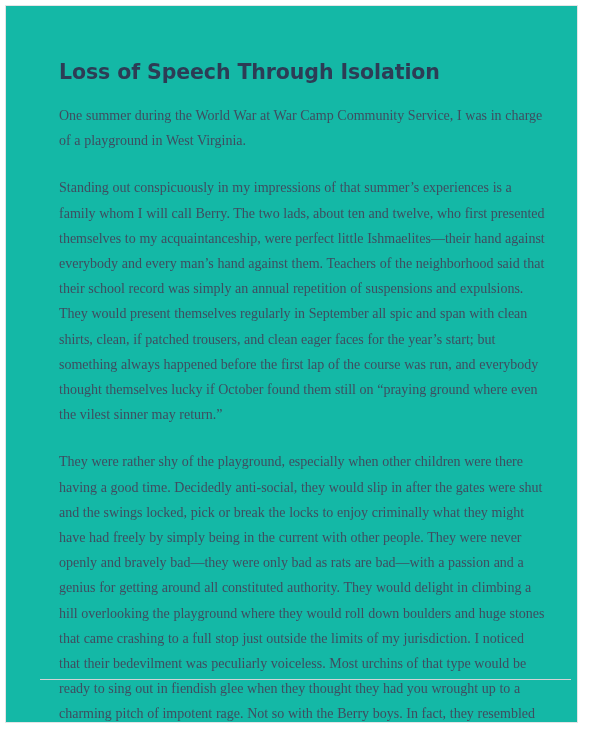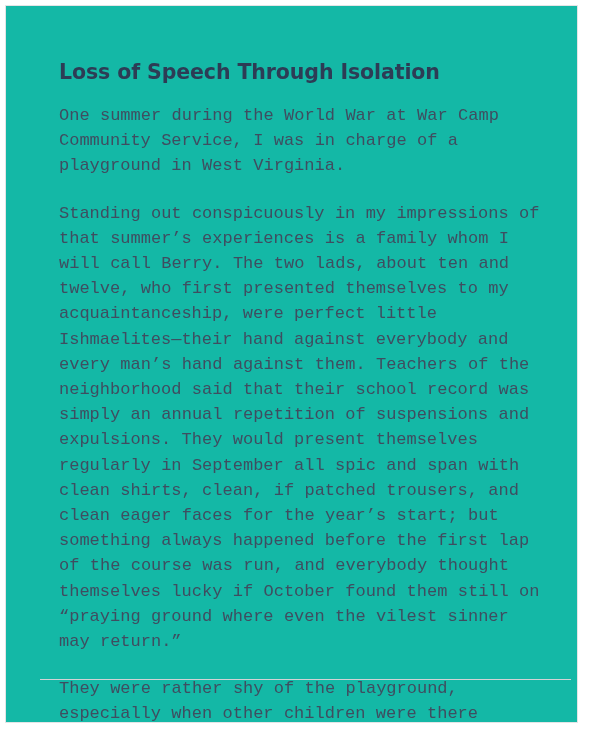--- a/index.html
+++ b/index.html
@@ -39,22 +39,22 @@
     font-family: "DejaVu Sans", sans-serif;
     font-size: 20.5px;
     font-weight: bold;
     line-height: 26px;
     color: #2d3c55;
     letter-spacing: -0.1px;
   }
 
   .doc-paragraph {
     margin: 0 0 22px 0;
-    font-family: Liberation Mono, monospace;
-    font-size: 17px;
+    font-family: Liberation Serif, serif;
+    font-size: 14px;
     line-height: 25.2px;
     color: #3f4d60;
     text-align: left;
     word-spacing: 0.15px;
   }
   .doc-paragraph:last-of-type {
     margin-bottom: 0;
   }
 
   

